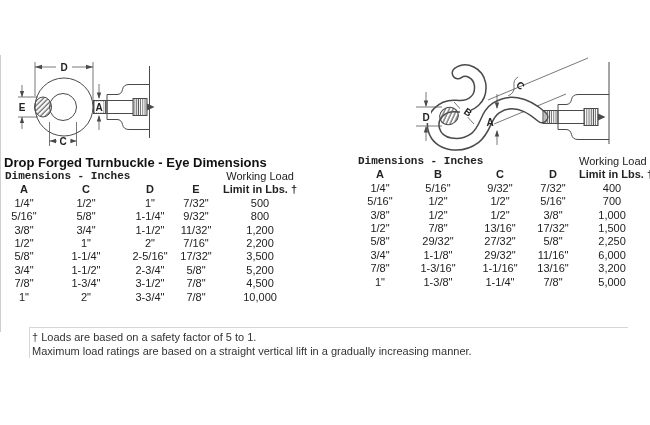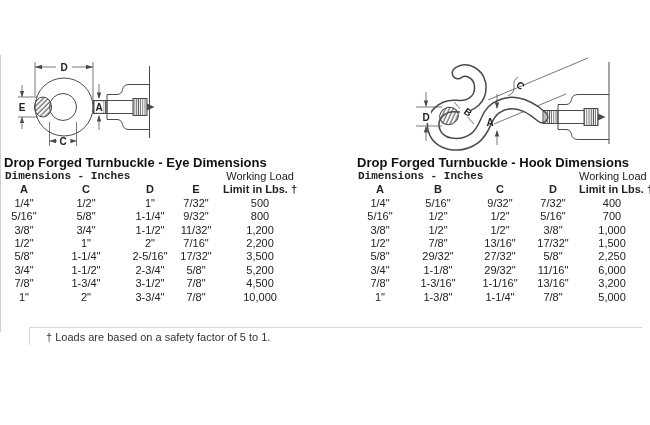--- a/index.html
+++ b/index.html
@@ -15,21 +15,21 @@
   .tbl-title{font-size:13px;font-weight:bold;color:#111;line-height:15px;margin-bottom:0;white-space:nowrap;}
   table{border-collapse:collapse;table-layout:fixed;}
   .eye-t table{width:296px;}
   .hook-t table{width:288px;}
   td{padding:0;font-size:11px;line-height:13.4px;text-align:center;white-space:nowrap;color:#222;}
   td.dims{text-align:left;font-weight:bold;padding-left:1px;font-family:Liberation Mono, monospace;}
   td.b{font-weight:normal;}
   tr.colhead td{font-weight:bold;}
   .footnotes{position:absolute;left:29px;top:327px;width:596px;
              border-top:1px solid #d6d6d6;border-left:1px solid #d6d6d6;
-             padding:3px 0 0 16px;font-size:11px;line-height:13.6px;color:#333;}
+             padding:3px 0 0 2px;font-size:11px;line-height:13.6px;color:#333;}
   svg text{font-family:"Liberation Sans",sans-serif;font-size:10px;font-weight:bold;fill:#222;}
   .dln{stroke:#4a4a4a;stroke-width:1;fill:none;}
   .thin{stroke:#555;stroke-width:0.8;fill:none;}
   .ah{fill:#4a4a4a;stroke:none;}
 </style>
 </head>
 <body>
 
 <div class="page">
 
@@ -219,21 +219,20 @@
             <td>2"</td>
             <td>3-3/4"</td>
             <td>7/8"</td>
             <td>10,000</td>
           </tr>
         </tbody>
     </table>
   </div>
 
   <div class="tbl-block hook-t">
-    <div class="tbl-title">Drop Forged Turnbuckle - Hook Dimensions</div>
     <table>
       <colgroup>
           <col style="width:46px">
           <col style="width:70px">
           <col style="width:54px">
           <col style="width:52px">
           <col style="width:66px">
         </colgroup>
       <tbody>
         <tr>
@@ -304,15 +303,16 @@
             <td>1-1/4"</td>
             <td>7/8"</td>
             <td>5,000</td>
           </tr>
         </tbody>
     </table>
   </div>
 
   <div class="footnotes">
     <div>† Loads are based on a safety factor of 5 to 1.</div>
+    <div>Maximum load ratings are based on a straight vertical lift in a gradually increasing manner.</div>
   </div>
 
 </div>
 
 </body></html>

